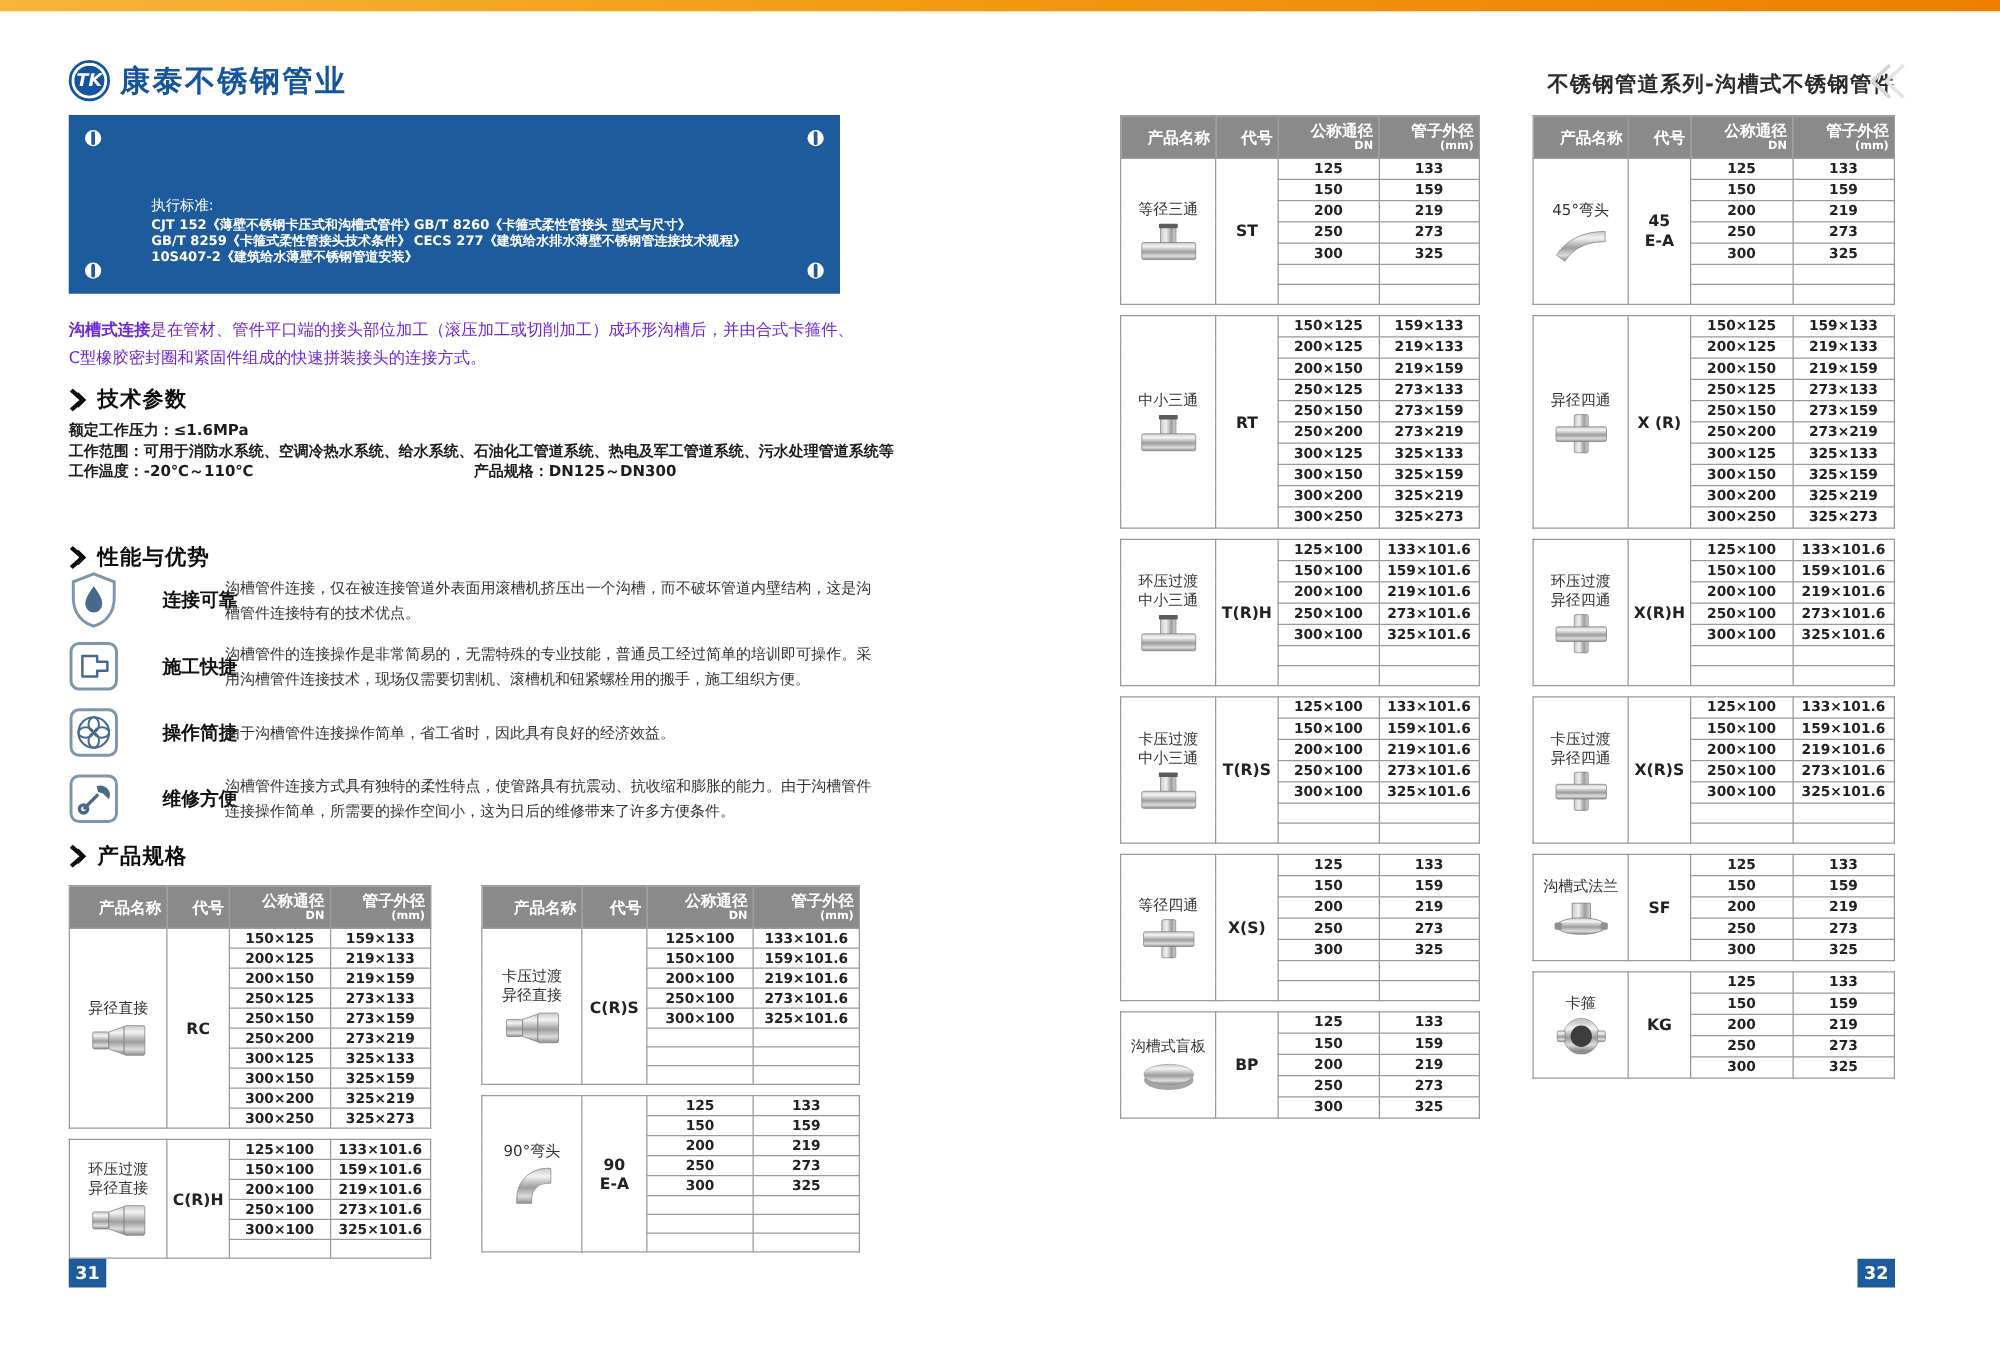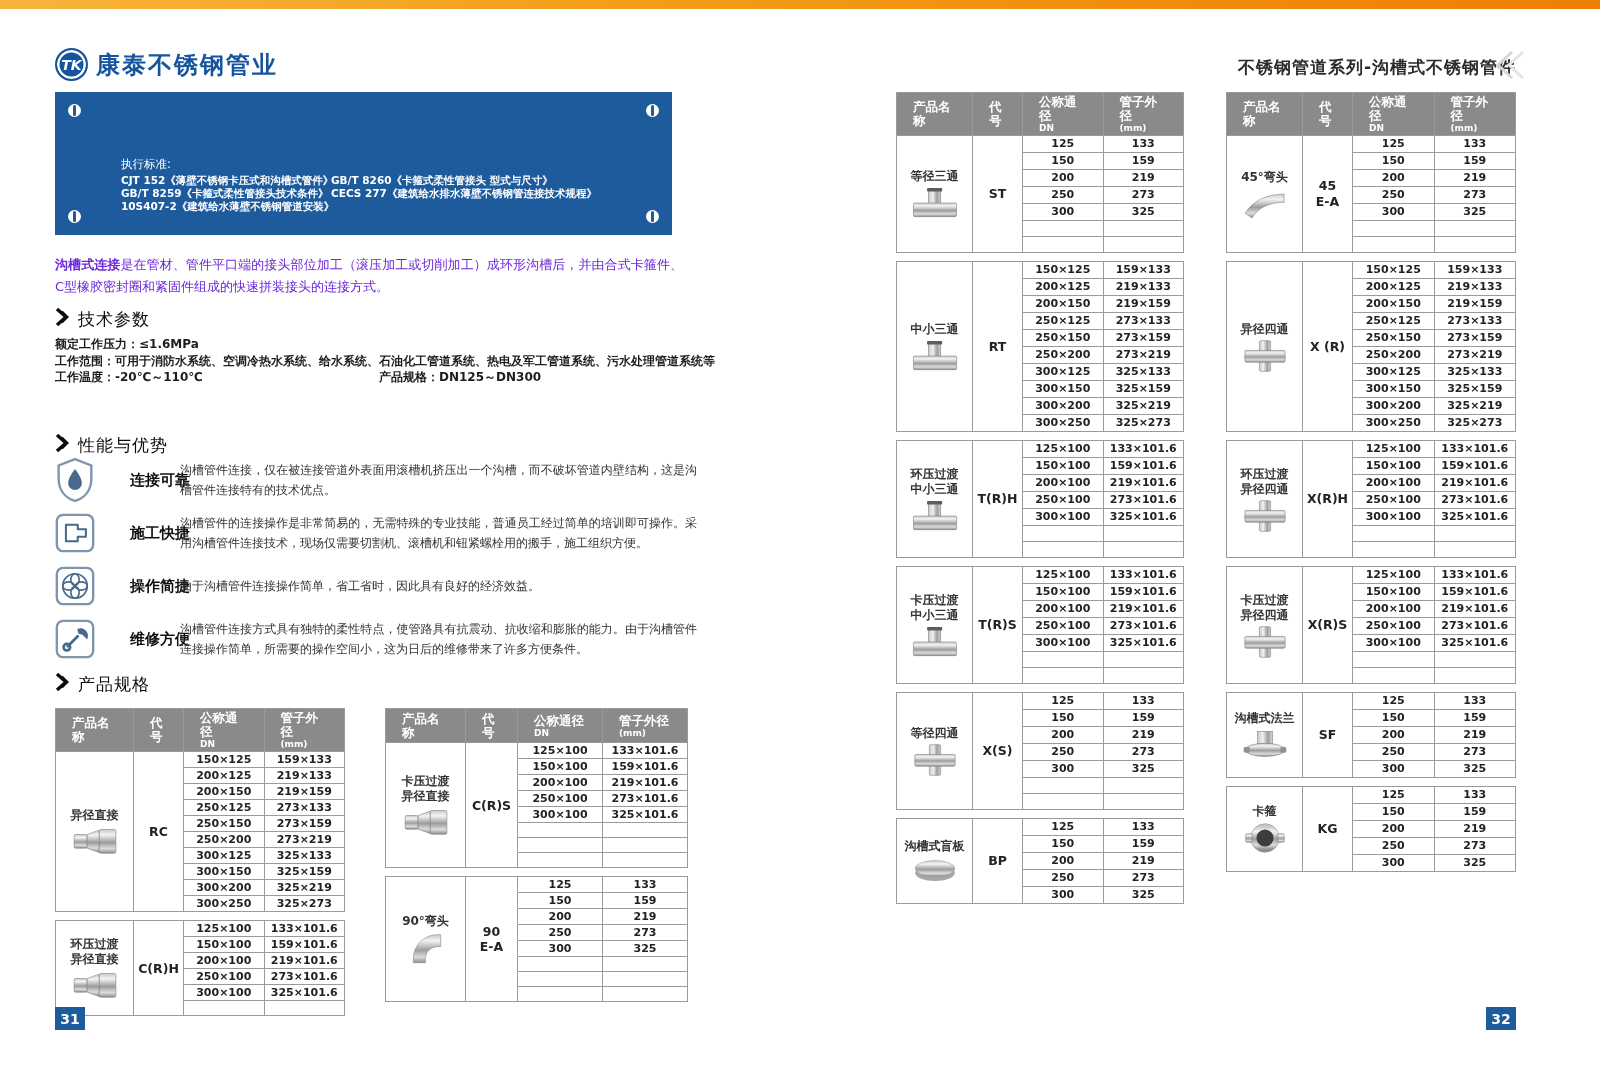--- a/index.html
+++ b/index.html
@@ -28,21 +28,21 @@
   .std-col{position:absolute;top:82px;font-size:10.5px;line-height:13px;font-weight:600}
   .std-col-1{left:66px}
   .std-col-2{left:276px}
   .pill{position:absolute;width:13px;height:13px;border-radius:50%;background:#fff}
   .pill::after{content:'';position:absolute;left:5px;top:1px;width:3px;height:11px;background:#1d5b9d;border-radius:2px}
   .pill.tl{left:13px;top:12px}.pill.tr{right:13px;top:12px}
   .pill.bl{left:13px;bottom:12px}.pill.br{right:13px;bottom:12px}
 
   
   .intro{position:absolute;left:55px;top:254px;width:628px;font-size:13px;line-height:22px;color:#6d28d9;text-align:justify}
-  .section-title{position:absolute;display:flex;align-items:flex-start;gap:9px;font-size:17px;font-weight:normal;color:#0d0d0d;letter-spacing:1px}
+  .section-title{position:absolute;display:flex;align-items:center;gap:9px;font-size:17px;font-weight:bold;color:#0d0d0d;letter-spacing:1px}
   .st-tech{left:55px;top:308px}
   .st-feat{left:55px;top:434px}
   .st-spec{left:55px;top:673px}
   .chev svg{display:block}
   .tech-lines{position:absolute;left:55px;top:336px;width:710px;font-size:12px;line-height:16.5px;color:#1d1d1d;font-weight:600}
   .tech-line{position:relative;white-space:nowrap}
   .tech-spec{position:absolute;left:324px;top:0}
 
   
   .features{position:absolute;left:55px;top:456px;width:642px}
@@ -52,27 +52,27 @@
   .feat-text{font-size:12px;line-height:20px;color:#333;text-align:justify}
 
   
   .spec-col{position:absolute}
   .col-l1{left:55px;top:708px;width:290px}
   .col-l2{left:385px;top:708px;width:303px}
   .col-r1{left:896px;top:92px;width:288px}
   .col-r2{left:1226px;top:92px;width:290px}
   .spec-table{width:100%;border-collapse:collapse;table-layout:fixed;margin-bottom:8px;background:#fff}
   .spec-table th,.spec-table td{border:1px solid #9a9a9a}
-  .spec-table th{background:#8a8a8a;color:#fff;font-size:12.5px;font-weight:bold;height:34px;line-height:14px;padding:2px 16px;text-align:left}
+  .spec-table th{background:#8a8a8a;color:#fff;font-size:12.5px;font-weight:bold;height:34px;line-height:14px;padding:2px 4px;text-align:right}
   .spec-table th .sub{display:block;font-size:9px;line-height:10px;font-weight:bold}
   .spec-table td{font-size:11px;font-weight:600;color:#222;text-align:center;padding:0;overflow:hidden}
   .rh15 .spec-table td{height:15px;line-height:15px}
   .rh16 .spec-table td{height:16px;line-height:16px}
   td.name-cell{font-weight:normal;vertical-align:middle}
-  .pname{font-size:12px;color:#333;line-height:15px;font-weight:700}
+  .pname{font-size:12px;color:#333;line-height:15px;font-weight:400}
   .picon{margin-top:3px}
   .picon svg{display:block;margin:0 auto}
   td.code-cell{font-size:12.5px;line-height:15px}
 
   
   .page-num{position:absolute;width:30px;height:23px;background:#1d5b9d;color:#fff;font-weight:bold;
             font-size:14px;display:flex;align-items:center;justify-content:center}
   .pn-31{left:55px;top:1007px}
   .pn-32{left:1486px;top:1007px}
 </style>

